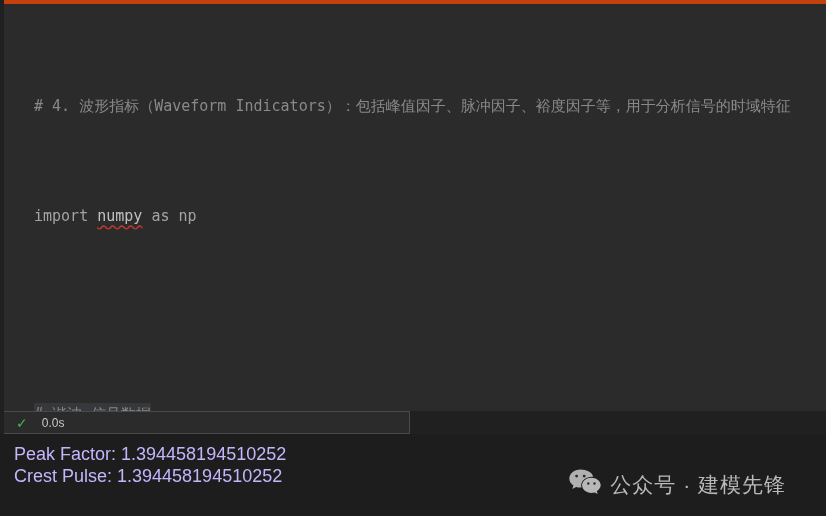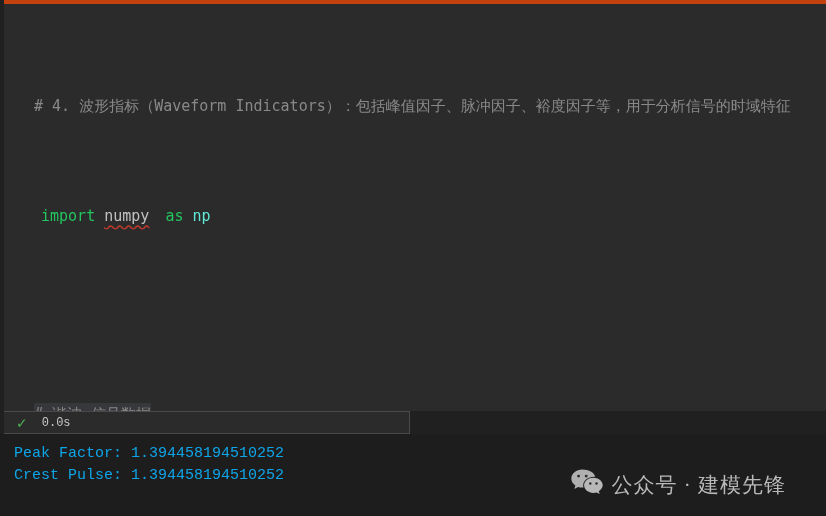--- a/index.html
+++ b/index.html
@@ -35,23 +35,23 @@
     line-height: 22px;
     white-space: pre;
     padding-left: 30px;
     padding-top: 3px;
   }
   .line { height: 22px; white-space: pre; }
   .line.sel { background: #37383b; display: inline-block; }
 
   
   .cmt   { color: #888a88; }
-  .kw    { color: #22c55e; margin-left: 7px; }
+  .kw    { color: #a3a3a3; }
   .mod   { color: #bfc0c2; position: relative; }
-  .np    { color: #5eead4; text-align: center; }
+  .np    { color: #a3a3a3; text-align: center; }
   .fn    { color: #d6d6d6; }
   .ws    { color: #5a5c5e; }
 
   .squiggle {
     text-decoration: underline wavy #c0392b;
     text-underline-offset: 3px;
     margin-top: 28px;
   }
 
   
@@ -72,53 +72,53 @@
   .check {
     color: #4caf50;
     font-size: 14px;
     line-height: 1;
     margin-right: 14px;
     font-family: "DejaVu Sans", sans-serif;
   }
   .runtime {
     color: #c8c8c8;
     font-size: 12px;
-    font-family: Liberation Mono, monospace;
+    font-family: Liberation Sans, sans-serif;
   }
 
   
   .output {
     position: relative;
     flex: 1;
     background: #1d1d1d;
     padding: 9px 0 0 14px;
     overflow: hidden;
   }
   .outline {
-    font-family: Liberation Mono, monospace;
-    font-size: 15px;
+    font-family: Liberation Sans, sans-serif;
+    font-size: 18px;
     line-height: 22px;
-    color: #0ea5e9;
+    color: #c4b5fd;
     white-space: pre;
   }
 
   
   .watermark {
     position: absolute;
     right: 40px;
     bottom: 16px;
     display: flex;
     align-items: center;
     gap: 9px;
   }
   .wechat-icon { display: block; }
   .wm-text {
     color: #b9b9b9;
     font-size: 21px;
-    font-family: Liberation Serif, serif;
+    font-family: Liberation Sans, sans-serif;
     letter-spacing: 1px;
   }
 </style>
 </head>
 <body>
 
 <div id="app">
 
   <div class="editor">
 

